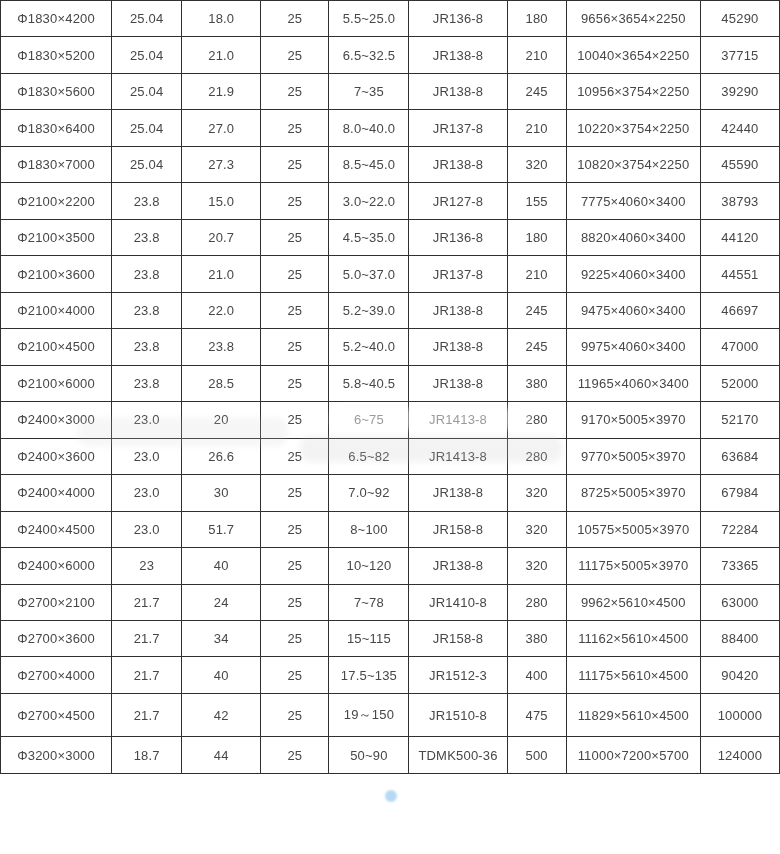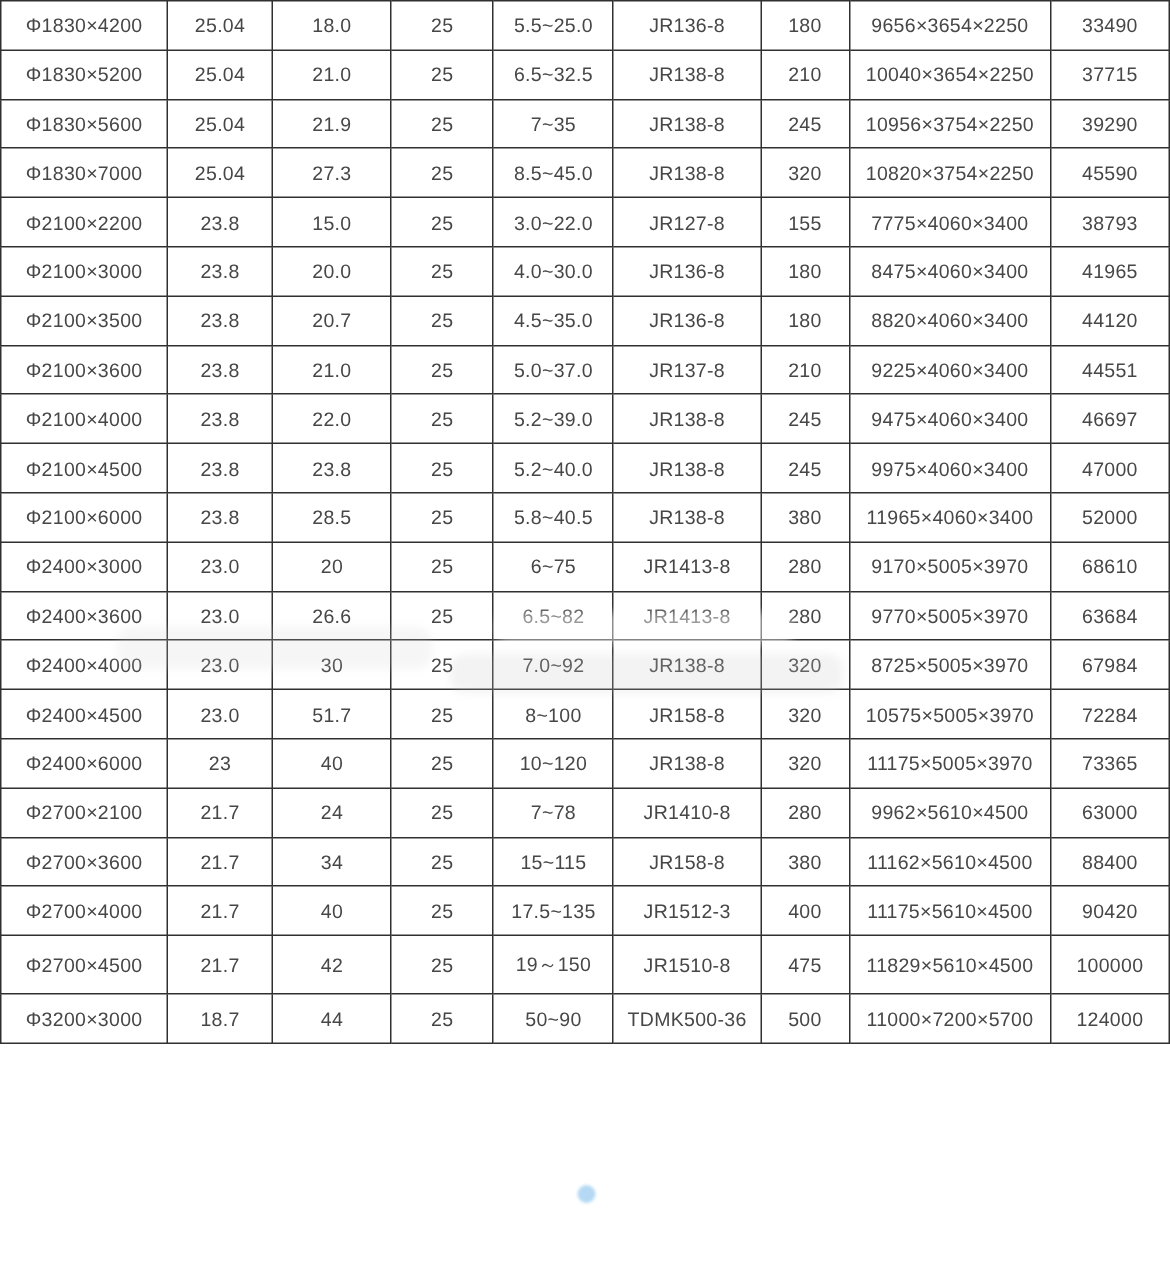--- a/index.html
+++ b/index.html
@@ -6,21 +6,21 @@
   .page {
     position: relative;
     width: 780px;
     height: 854px;
     background: #ffffff;
     font-family: "Liberation Sans", sans-serif;
     overflow: hidden;
   }
   table.spec {
     width: 780px;
-    height: 696px;
+    height: 774px;
     border-collapse: collapse;
     table-layout: fixed;
   }
   table.spec td {
     border: 1px solid #303030;
     text-align: center;
     vertical-align: middle;
     font-size: 13px;
     color: #474747;
     letter-spacing: 0.2px;
@@ -74,21 +74,21 @@
     <tbody>
         <tr>
           <td>Φ1830×4200</td>
           <td>25.04</td>
           <td>18.0</td>
           <td>25</td>
           <td>5.5~25.0</td>
           <td>JR136-8</td>
           <td>180</td>
           <td>9656×3654×2250</td>
-          <td>33490</td>
+          <td>45290</td>
         </tr>
         <tr>
           <td>Φ1830×5200</td>
           <td>25.04</td>
           <td>21.0</td>
           <td>25</td>
           <td>6.5~32.5</td>
           <td>JR138-8</td>
           <td>210</td>
           <td>10040×3654×2250</td>
@@ -97,20 +97,31 @@
         <tr>
           <td>Φ1830×5600</td>
           <td>25.04</td>
           <td>21.9</td>
           <td>25</td>
           <td>7~35</td>
           <td>JR138-8</td>
           <td>245</td>
           <td>10956×3754×2250</td>
           <td>39290</td>
+        </tr>
+        <tr>
+          <td>Φ1830×6400</td>
+          <td>25.04</td>
+          <td>27.0</td>
+          <td>25</td>
+          <td>8.0~40.0</td>
+          <td>JR137-8</td>
+          <td>210</td>
+          <td>10220×3754×2250</td>
+          <td>42440</td>
         </tr>
         <tr>
           <td>Φ1830×7000</td>
           <td>25.04</td>
           <td>27.3</td>
           <td>25</td>
           <td>8.5~45.0</td>
           <td>JR138-8</td>
           <td>320</td>
           <td>10820×3754×2250</td>
@@ -121,31 +132,20 @@
           <td>23.8</td>
           <td>15.0</td>
           <td>25</td>
           <td>3.0~22.0</td>
           <td>JR127-8</td>
           <td>155</td>
           <td>7775×4060×3400</td>
           <td>38793</td>
         </tr>
         <tr>
-          <td>Φ2100×3000</td>
-          <td>23.8</td>
-          <td>20.0</td>
-          <td>25</td>
-          <td>4.0~30.0</td>
-          <td>JR136-8</td>
-          <td>180</td>
-          <td>8475×4060×3400</td>
-          <td>41965</td>
-        </tr>
-        <tr>
           <td>Φ2100×3500</td>
           <td>23.8</td>
           <td>20.7</td>
           <td>25</td>
           <td>4.5~35.0</td>
           <td>JR136-8</td>
           <td>180</td>
           <td>8820×4060×3400</td>
           <td>44120</td>
         </tr>
@@ -195,21 +195,21 @@
         </tr>
         <tr>
           <td>Φ2400×3000</td>
           <td>23.0</td>
           <td>20</td>
           <td>25</td>
           <td>6~75</td>
           <td>JR1413-8</td>
           <td>280</td>
           <td>9170×5005×3970</td>
-          <td>68610</td>
+          <td>52170</td>
         </tr>
         <tr>
           <td>Φ2400×3600</td>
           <td>23.0</td>
           <td>26.6</td>
           <td>25</td>
           <td>6.5~82</td>
           <td>JR1413-8</td>
           <td>280</td>
           <td>9770×5005×3970</td>

